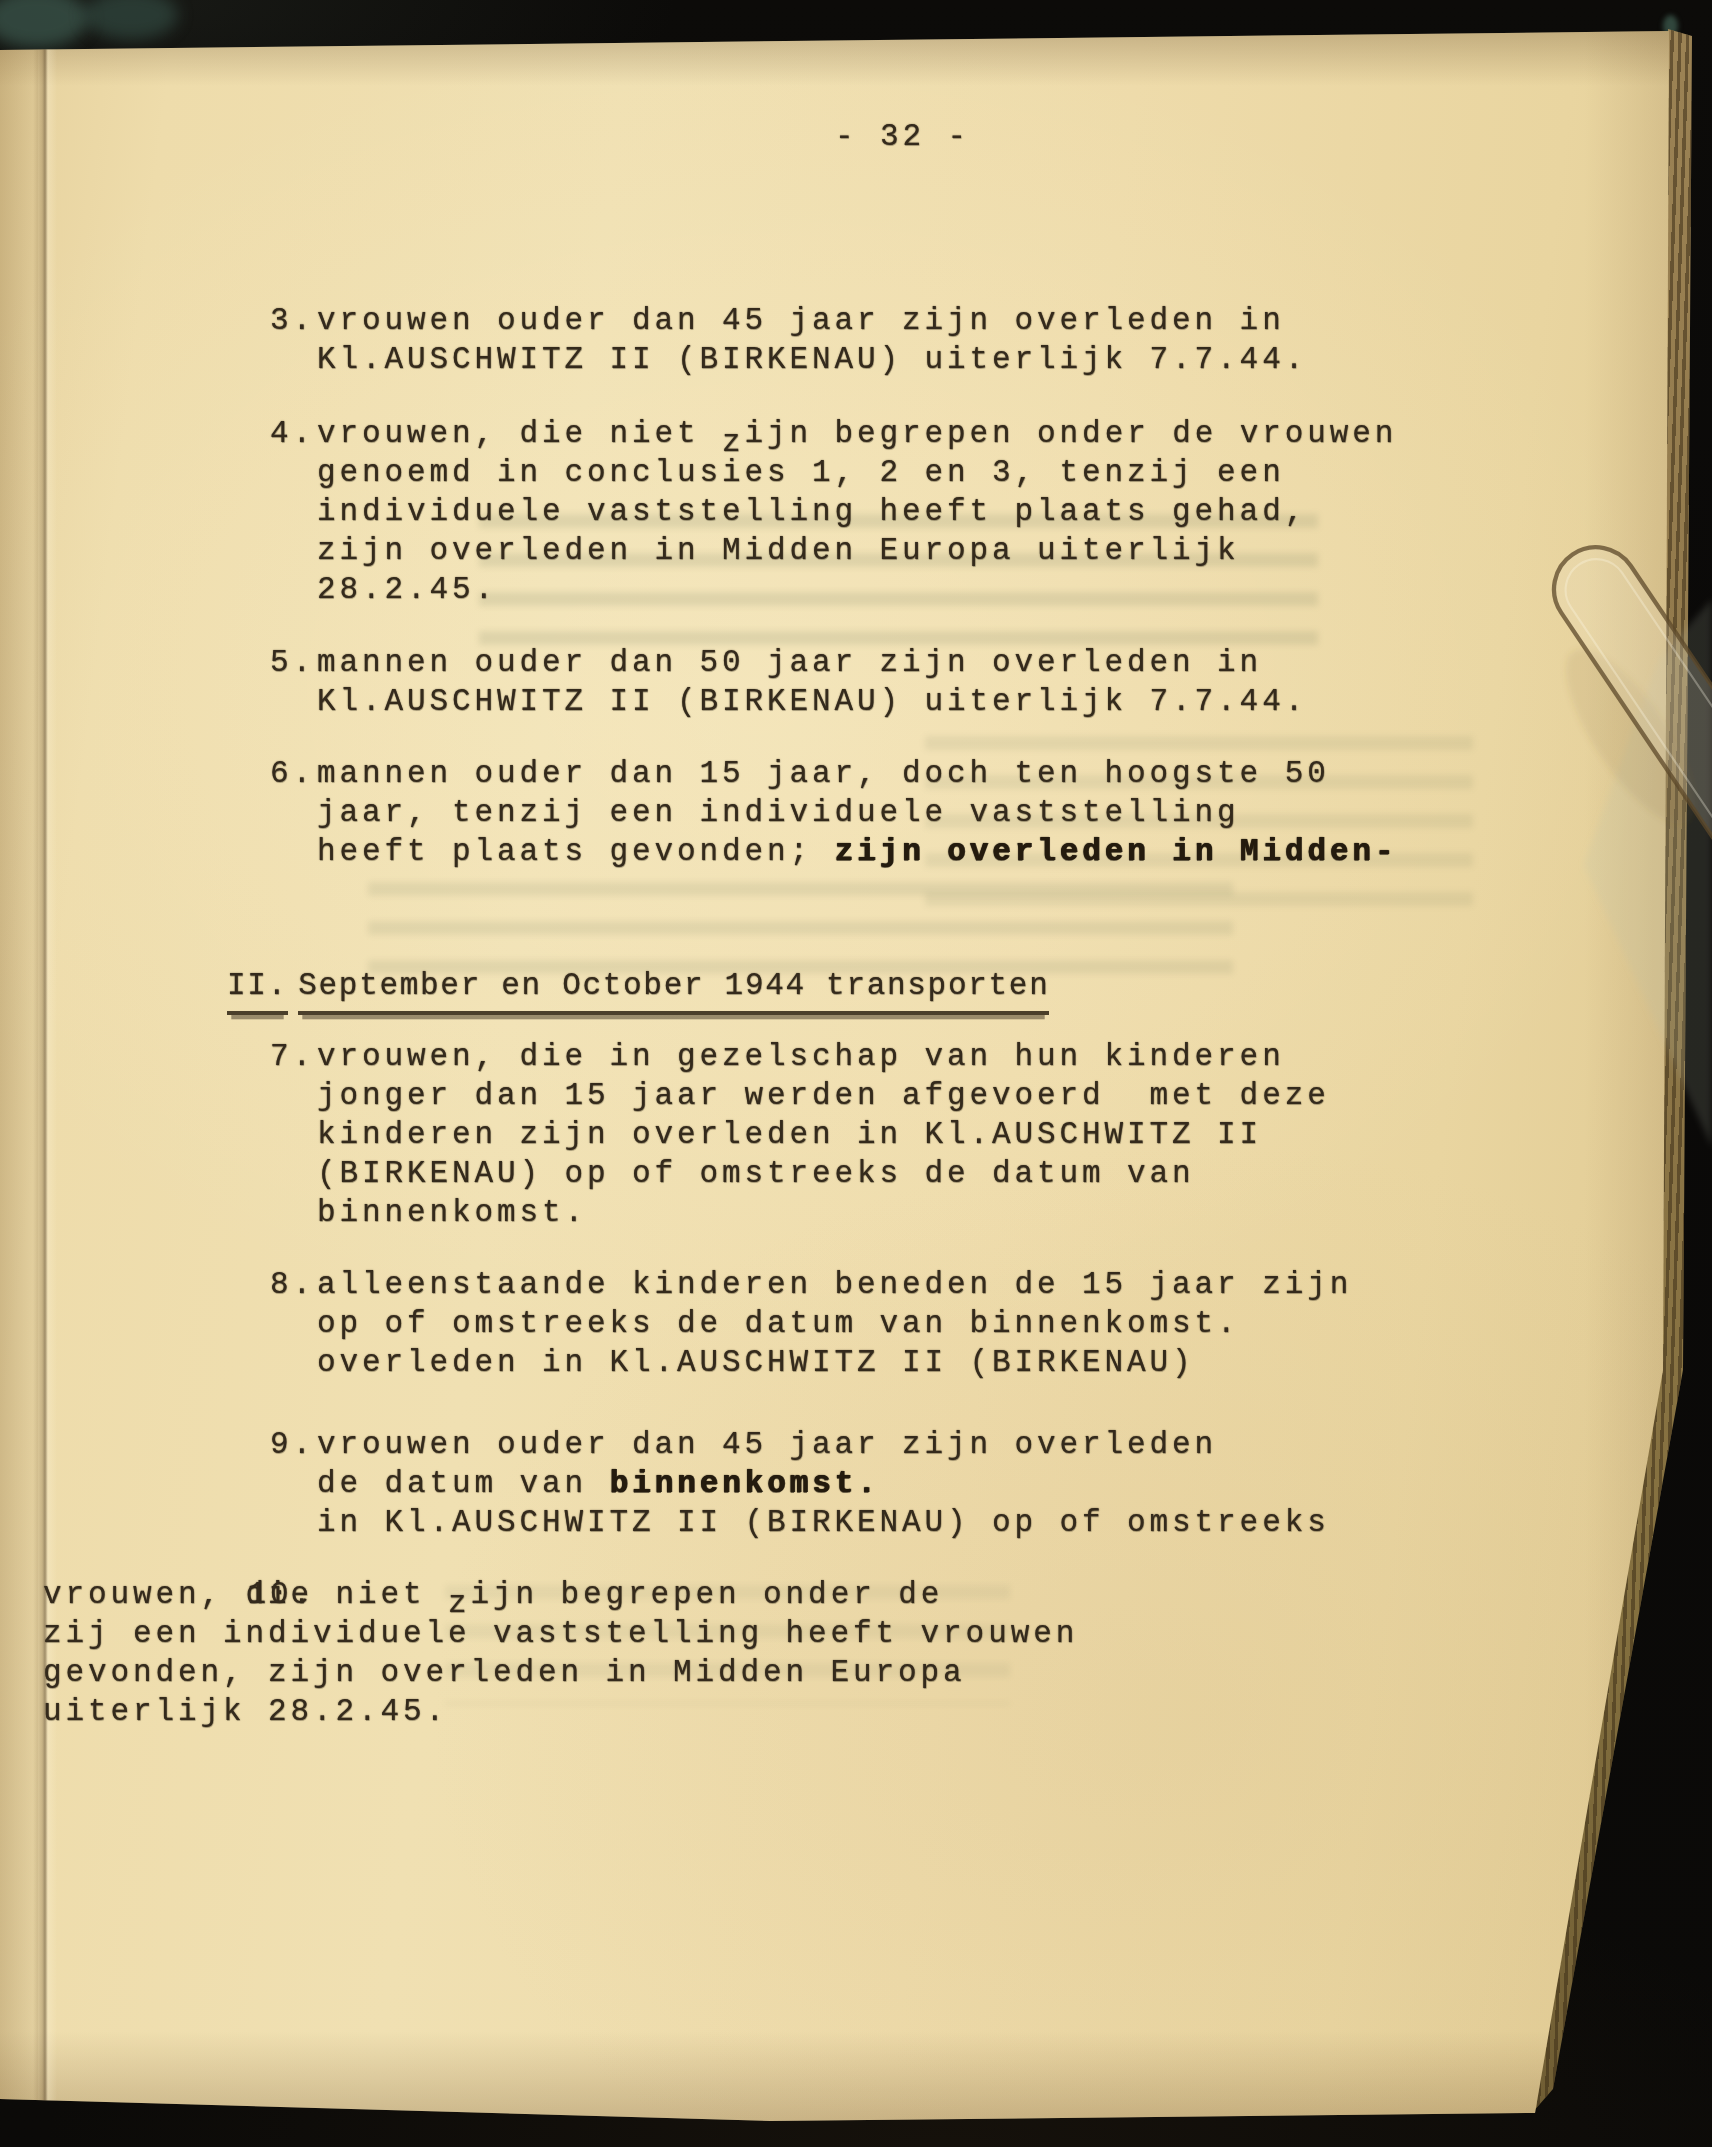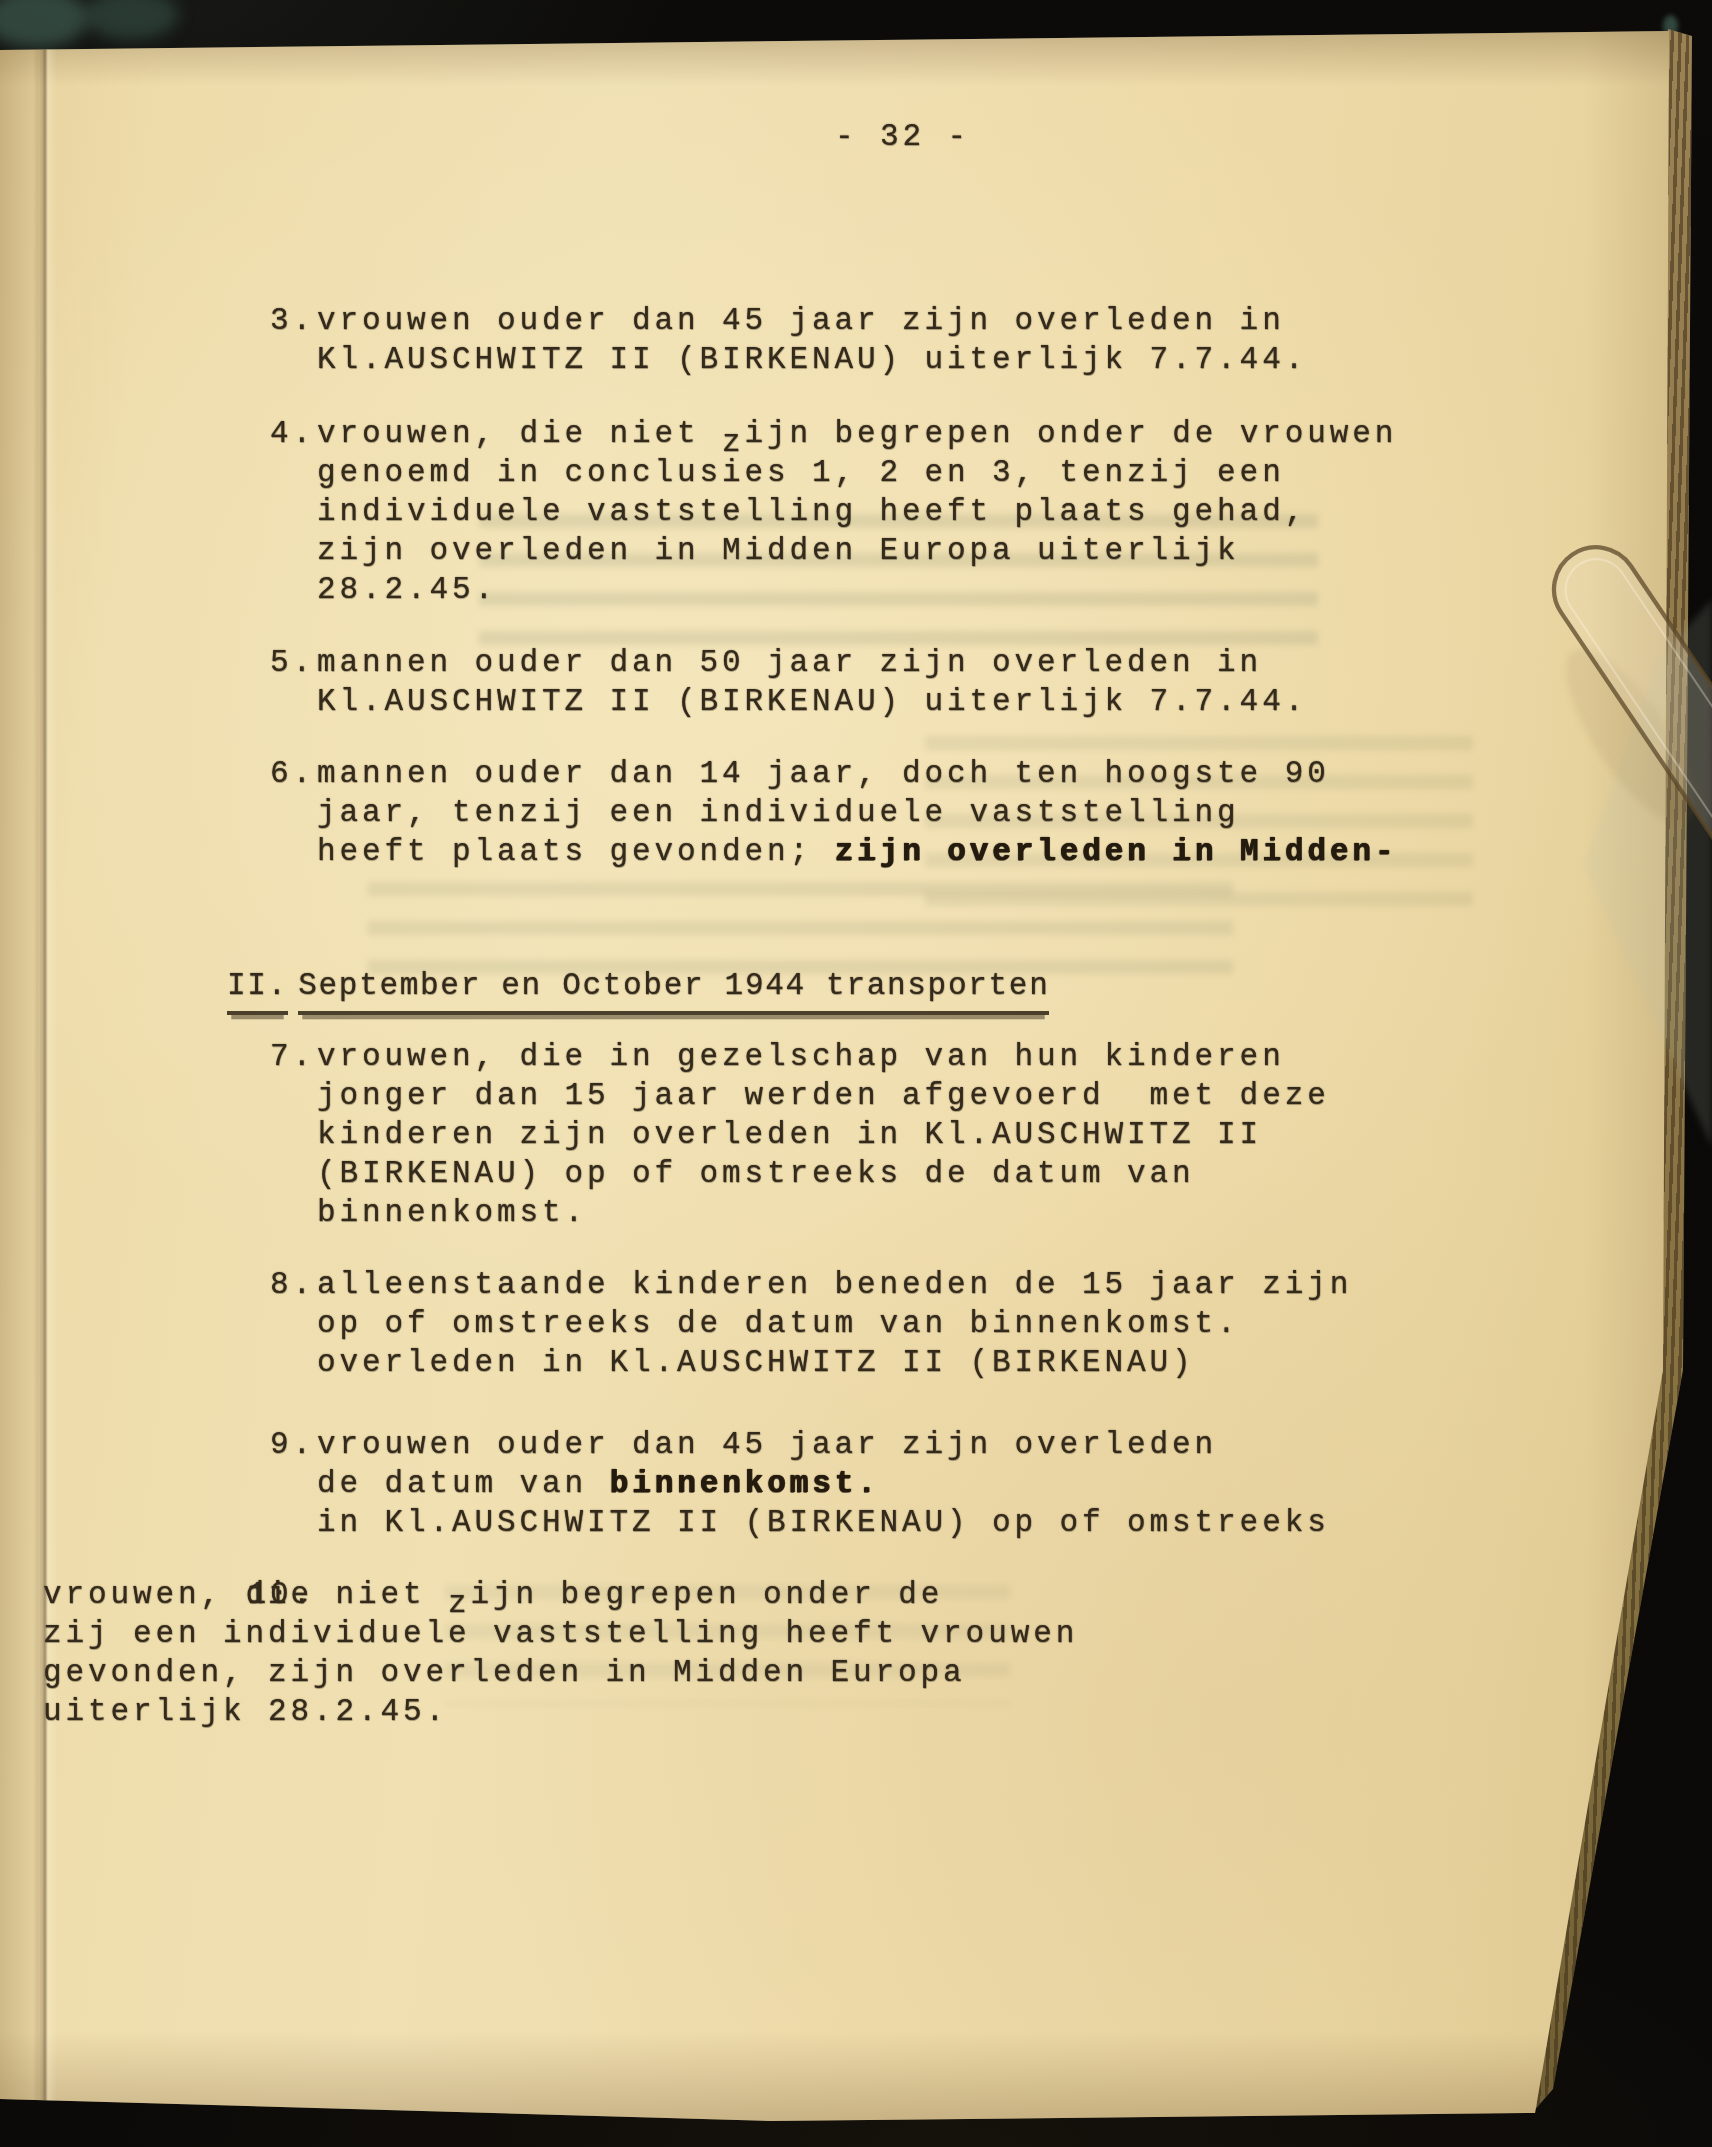--- a/index.html
+++ b/index.html
@@ -131,21 +131,21 @@
       <div class="item" data-name="list-item-5">
         <span class="num tw" data-name="item-number">5.</span>
         <div class="ibody" data-name="item-text">
           <div class="line tw" data-name="text-line"><span>mannen ouder dan 50 jaar zijn overleden in</span></div>
           <div class="line tw" data-name="text-line"><span>Kl.AUSCHWITZ II (BIRKENAU) uiterlijk 7.7.44.</span></div>
         </div>
       </div>
       <div class="item" data-name="list-item-6">
         <span class="num tw" data-name="item-number">6.</span>
         <div class="ibody" data-name="item-text">
-          <div class="line tw" data-name="text-line"><span>mannen ouder dan 14 jaar, doch ten hoogste 90</span></div>
+          <div class="line tw" data-name="text-line"><span>mannen ouder dan 15 jaar, doch ten hoogste 50</span></div>
           <div class="line tw" data-name="text-line"><span>jaar, tenzij een individuele vaststelling</span></div>
           <div class="line tw" data-name="text-line"><span>heeft plaats gevonden; </span><span class="b">zijn overleden in Midden-</span></div>
         </div>
       </div>
       <div class="heading tw" data-name="section-heading"><span class="hseg hnum" data-name="section-number">II.</span><span class="hseg" data-name="section-title">September en October 1944 transporten</span></div>
       <div class="item" data-name="list-item-7">
         <span class="num tw" data-name="item-number">7.</span>
         <div class="ibody" data-name="item-text">
           <div class="line tw" data-name="text-line"><span>vrouwen, die in gezelschap van hun kinderen</span></div>
           <div class="line tw" data-name="text-line"><span>jonger dan 15 jaar werden afgevoerd  met deze</span></div>

